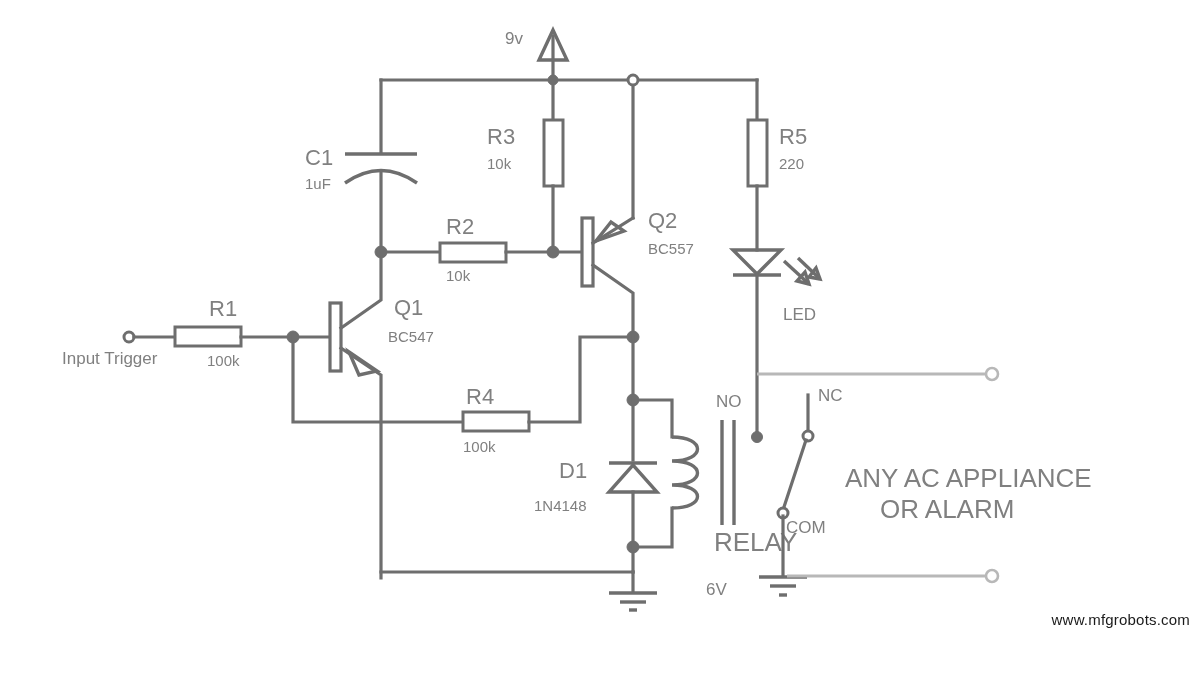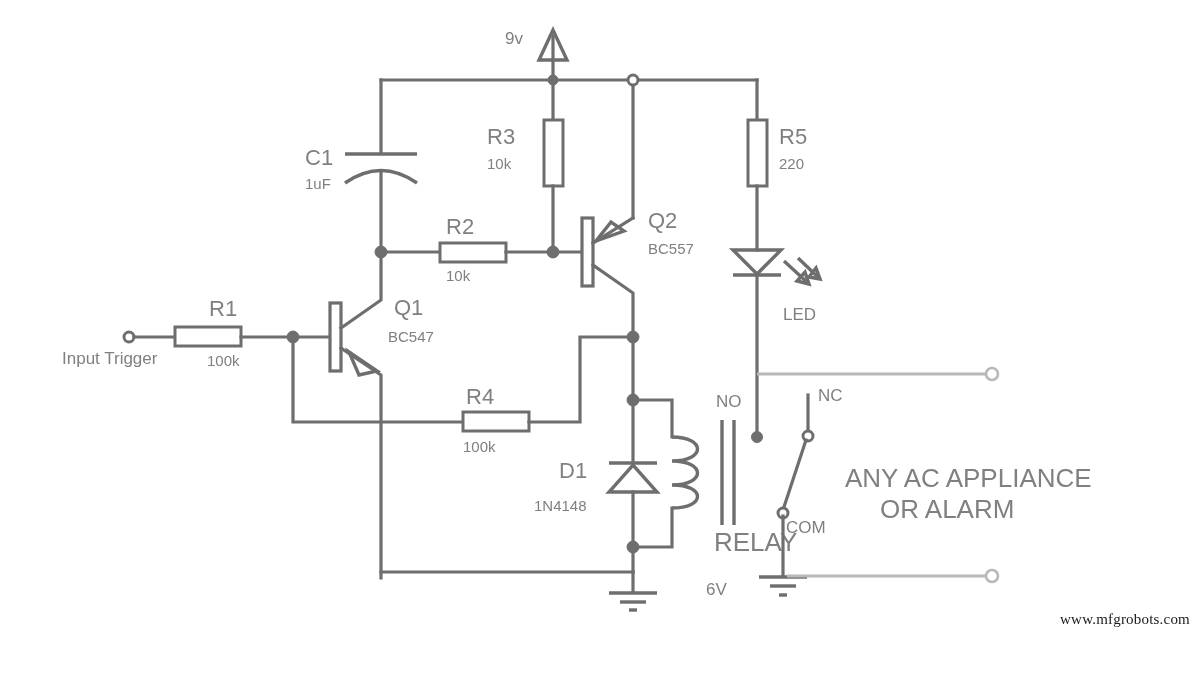--- a/index.html
+++ b/index.html
@@ -79,21 +79,21 @@
   }
   .lbl-big {
     fill: #808080;
     font-family: "Liberation Sans", sans-serif;
     font-size: 26px;
   }
   .watermark {
     position: absolute;
     right: 10px;
     bottom: 8px;
-    font-family: Liberation Serif, serif;
+    font-family: Liberation Sans, sans-serif;
     font-size: 15px;
     color: #1a1a1a;
     letter-spacing: 0.2px;
   }
 </style>
 </head>
 <body>
 
 <div id="schematic-root">
 

